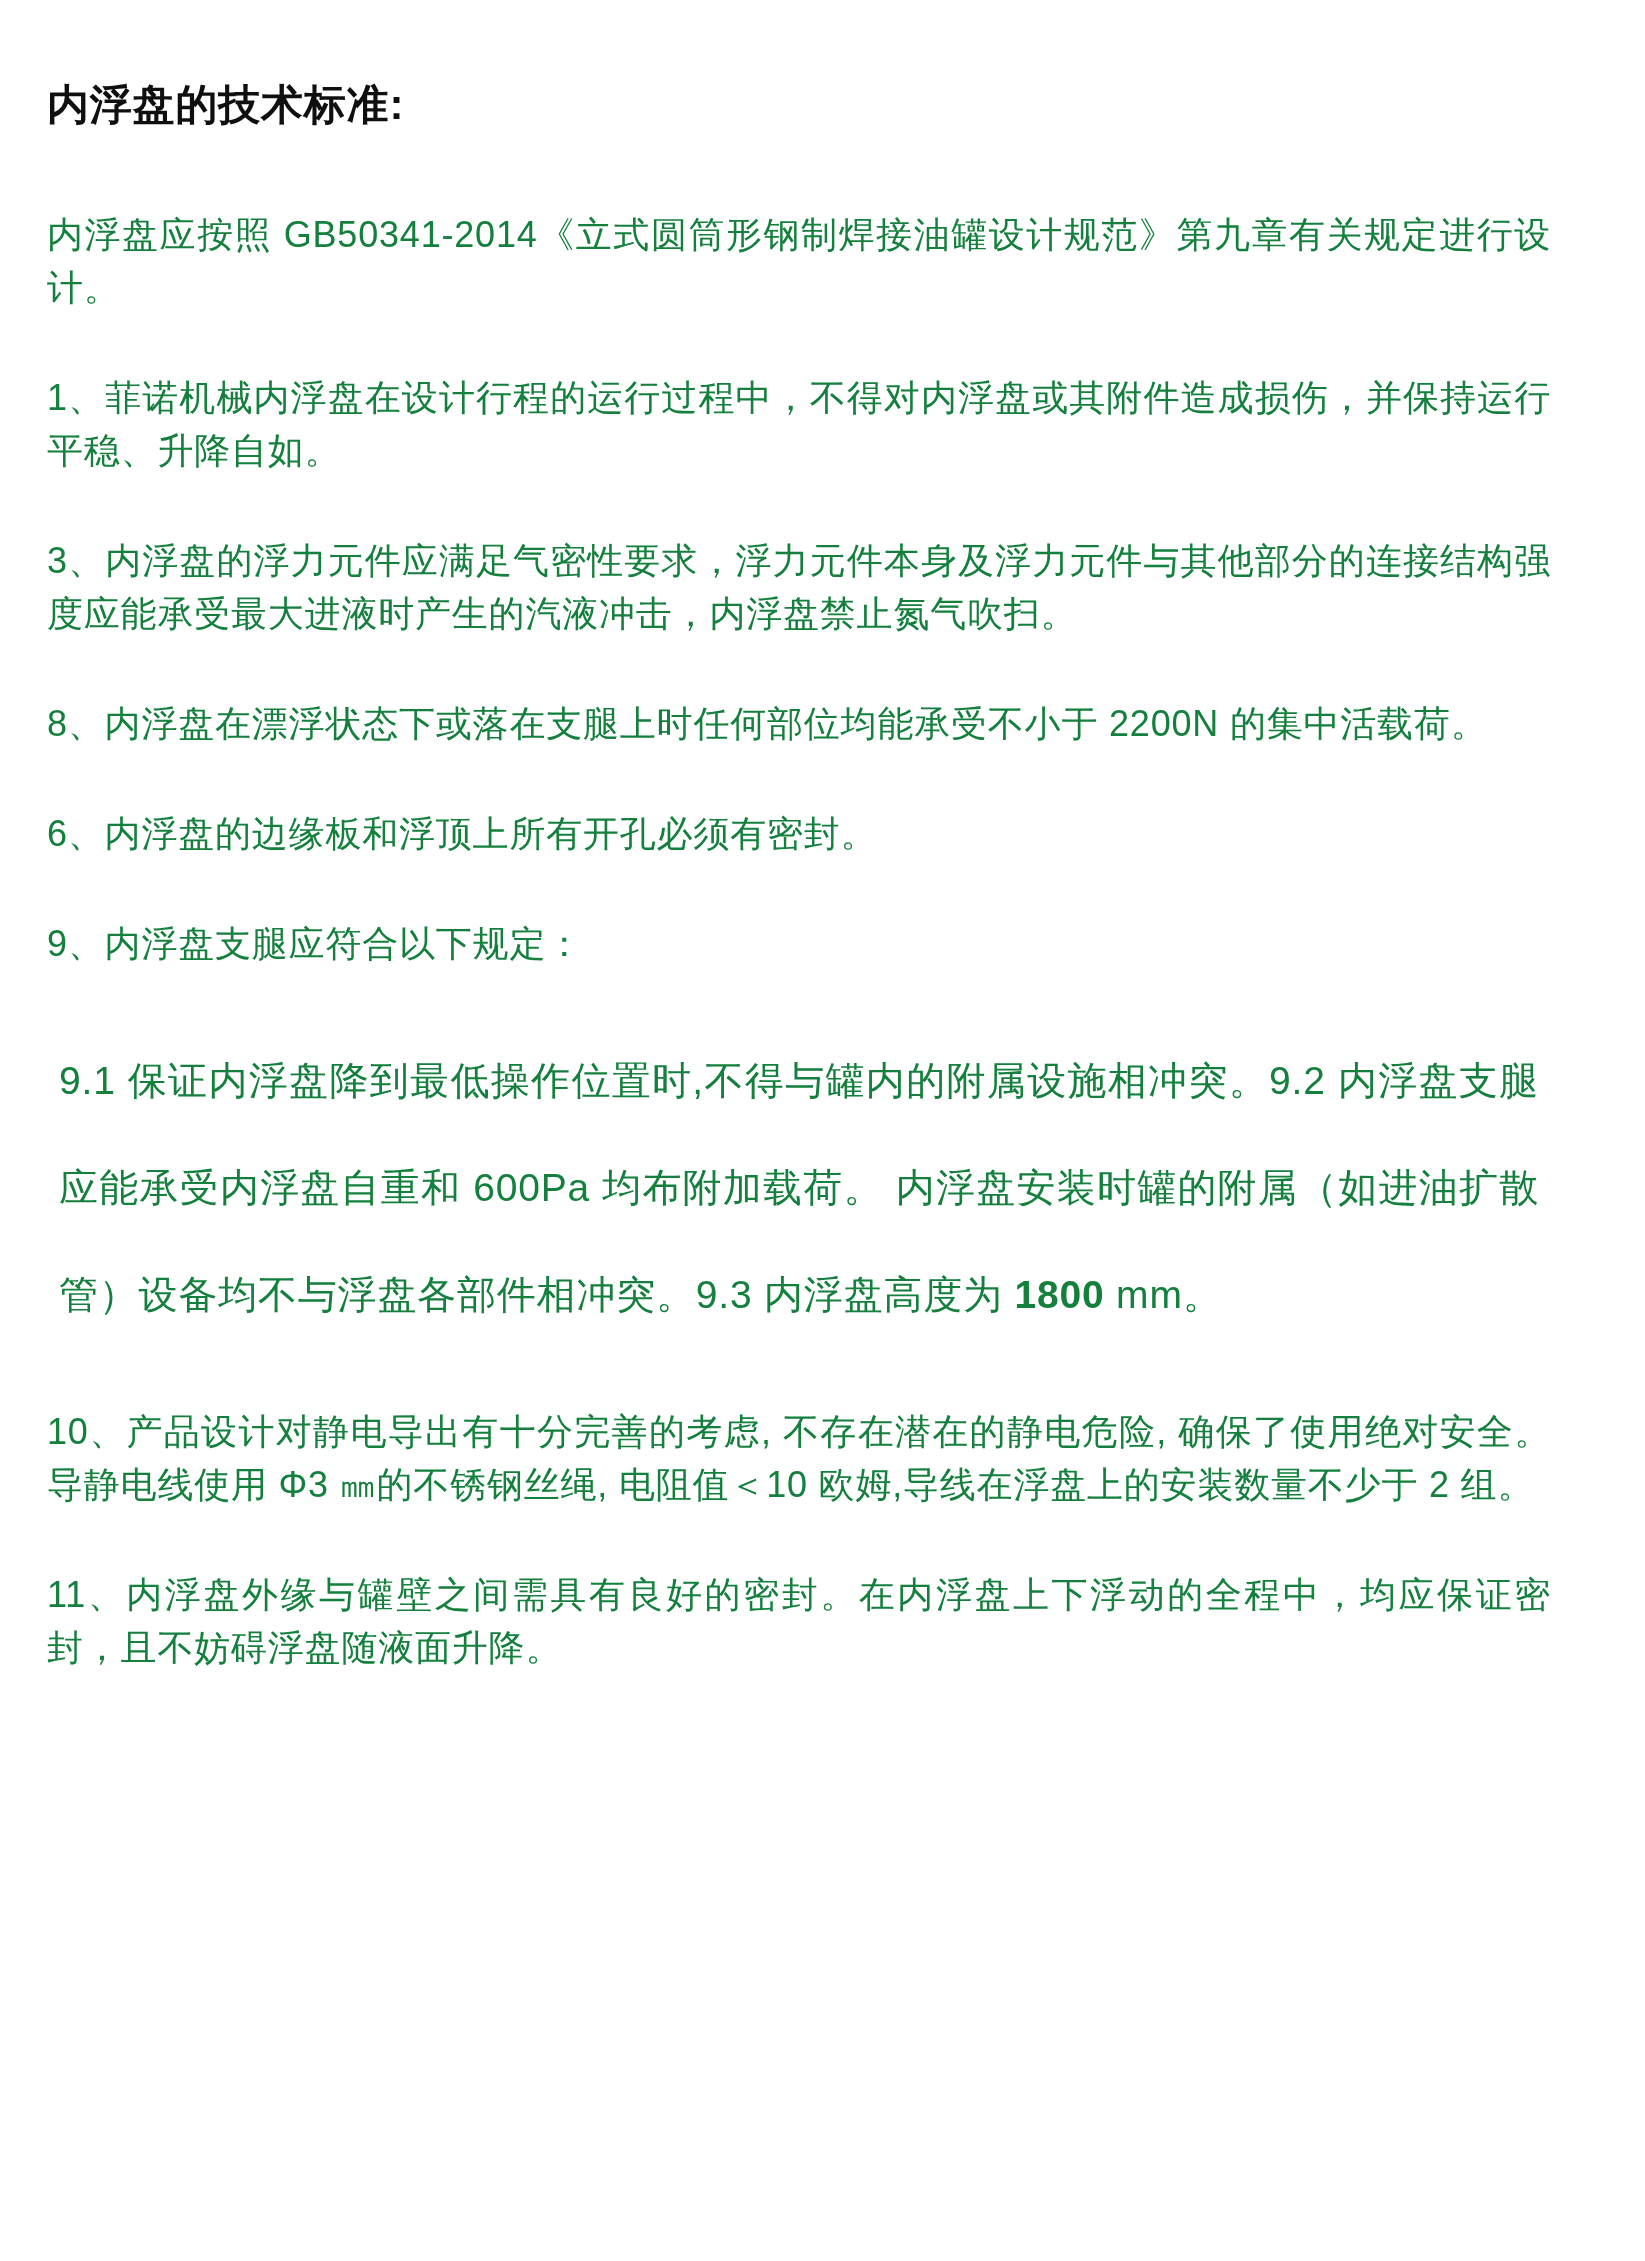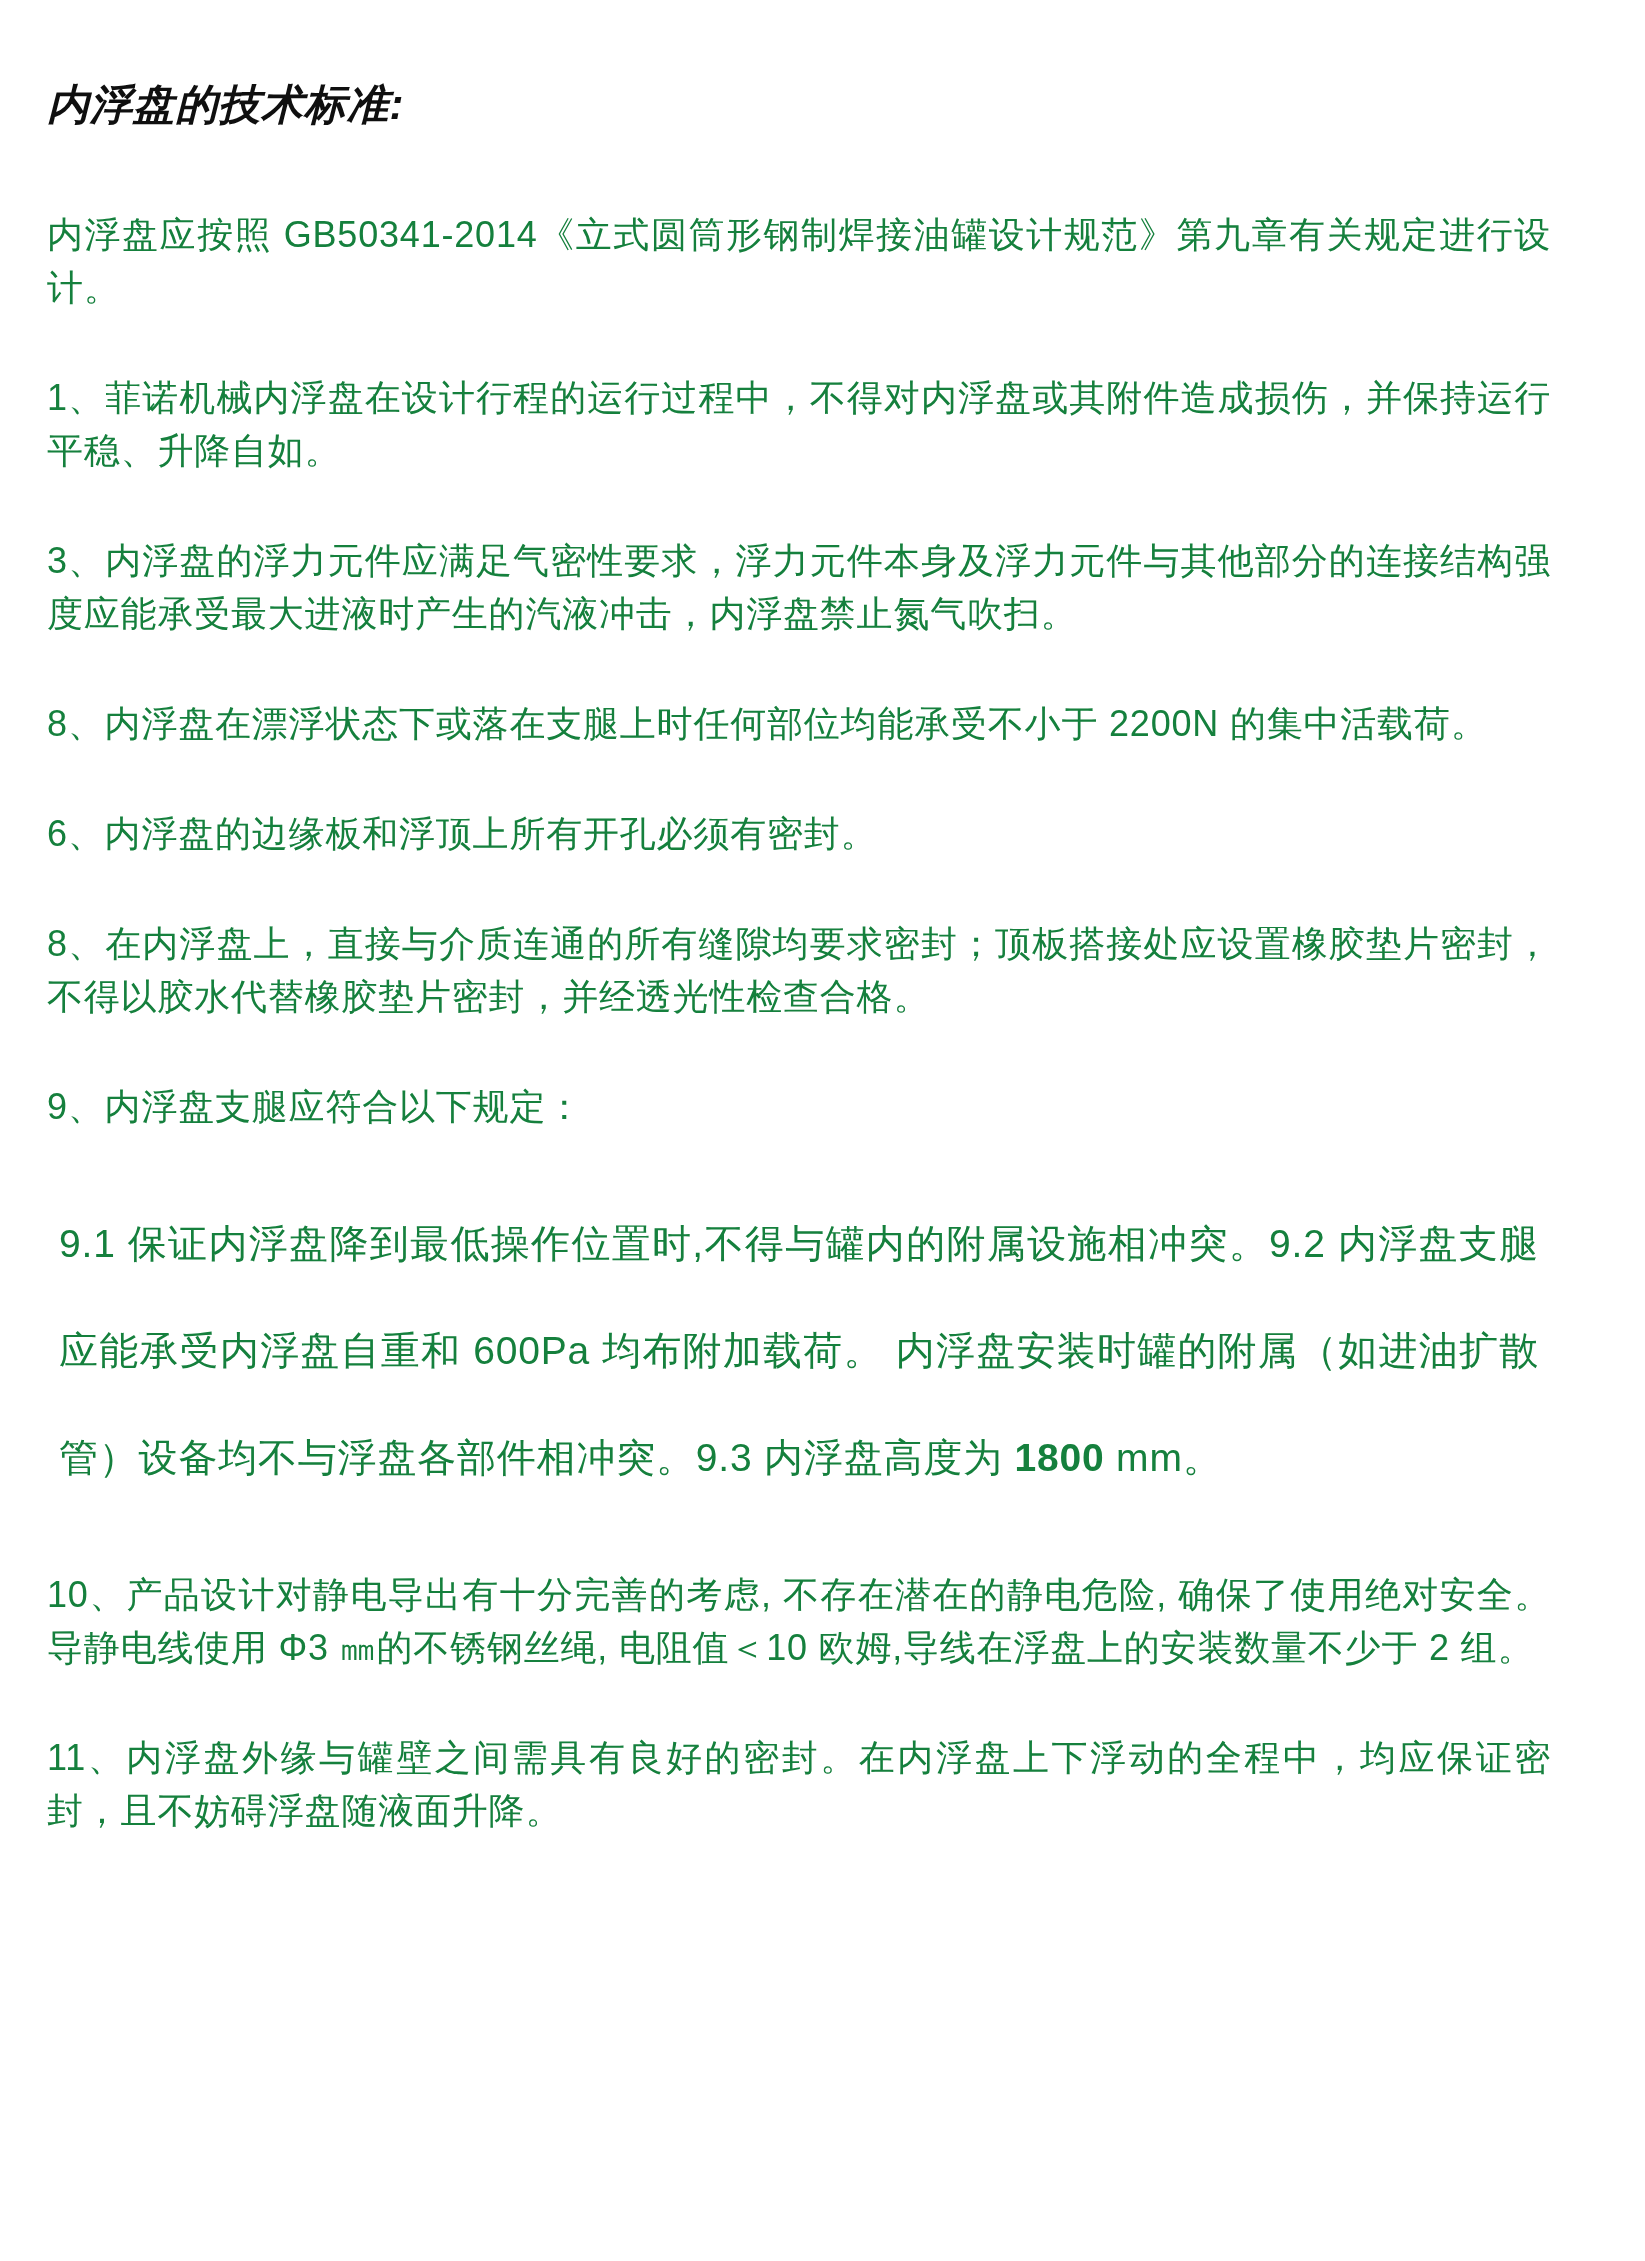--- a/index.html
+++ b/index.html
@@ -17,21 +17,20 @@
     width: 1504px;
     margin-left: 47px;
   }
   .doc-title {
     margin: 80px 0 78px 0;
     font-size: 42px;
     line-height: 50px;
     font-weight: 700;
     color: #0f0f0f;
     letter-spacing: 0.8px;
-    font-style: italic;
   }
   .para {
     font-size: 36px;
     line-height: 53px;
     margin: 57px 0;
     color: #15803d;
     text-align: justify;
     letter-spacing: 0.8px;
     word-break: normal;
   }
@@ -60,21 +59,20 @@
   <p class="para">1、菲诺机械内浮盘在设计行程的运行过程中，不得对内浮盘或其附件造成损伤，并保持运行平稳、升降自如。</p>
 
   <p class="para">3、内浮盘的浮力元件应满足气密性要求，浮力元件本身及浮力元件与其他部分的连接结构强度应能承受最大进液时产生的汽液冲击，内浮盘禁止氮气吹扫。</p>
 
   <p class="para">8、内浮盘在漂浮状态下或落在支腿上时任何部位均能承受不小于 2200N 的集中活载荷。</p>
 
 
   <p class="para">6、内浮盘的边缘板和浮顶上所有开孔必须有密封。</p>
 
 
-  <p class="para">8、在内浮盘上，直接与介质连通的所有缝隙均要求密封；顶板搭接处应设置橡胶垫片密封，不得以胶水代替橡胶垫片密封，并经透光性检查合格。</p>
 
   <p class="para">9、内浮盘支腿应符合以下规定：</p>
 
   <p class="para big"><span>9.1  保证内浮盘降到最低操作位置时,不得与罐内的附属设施相冲突。9.2  内浮盘支腿应能承受内浮盘自重和 600Pa 均布附加载荷。 内浮盘安装时罐的附属（如进油扩散管）设备均不与浮盘各部件相冲突。9.3  内浮盘高度为 </span><span class="bold-run">1800</span><span> mm。</span></p>
 
   <p class="para">10、产品设计对静电导出有十分完善的考虑, 不存在潜在的静电危险, 确保了使用绝对安全。导静电线使用 Φ3 ㎜的不锈钢丝绳, 电阻值＜10 欧姆,导线在浮盘上的安装数量不少于 2 组。</p>
 
   <p class="para">11、内浮盘外缘与罐壁之间需具有良好的密封。在内浮盘上下浮动的全程中，均应保证密封，且不妨碍浮盘随液面升降。</p>
 
 </main>

